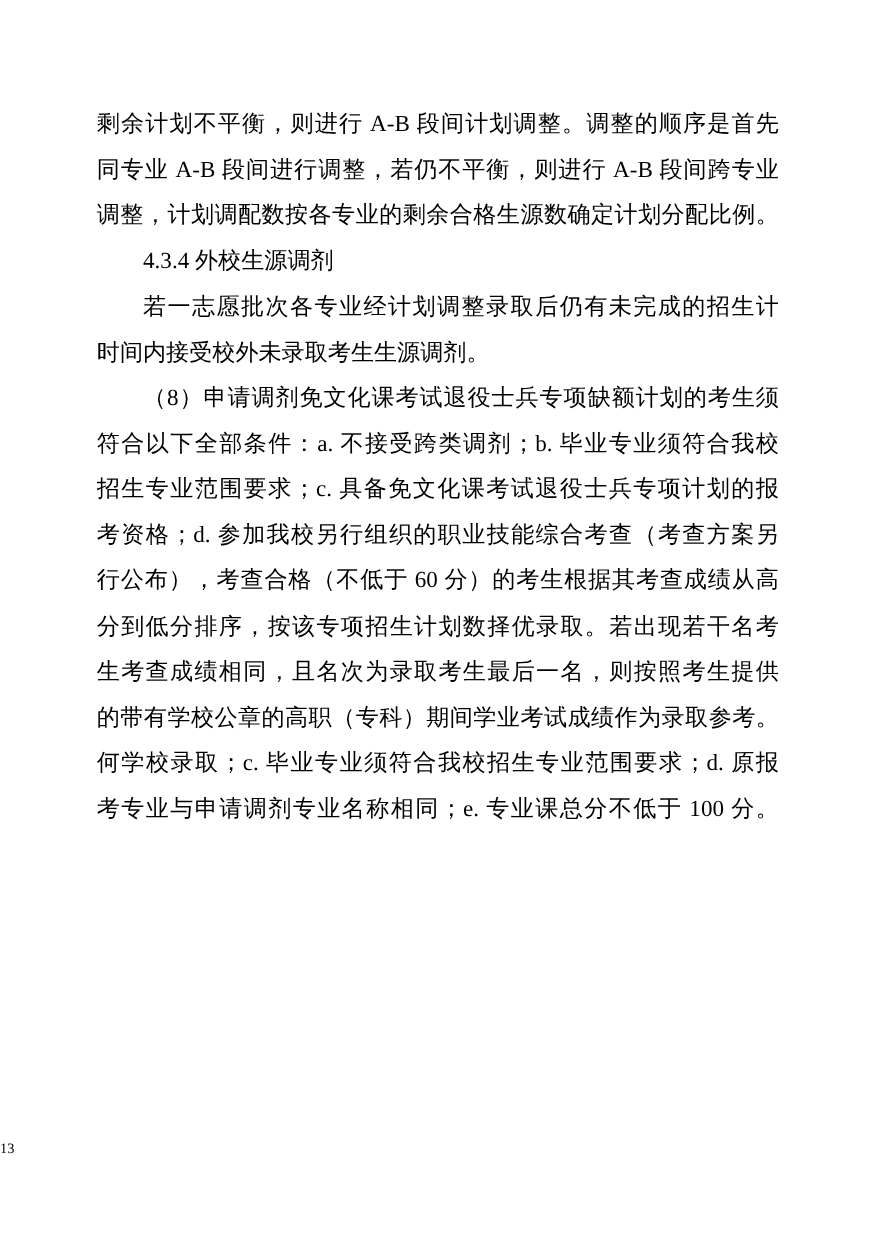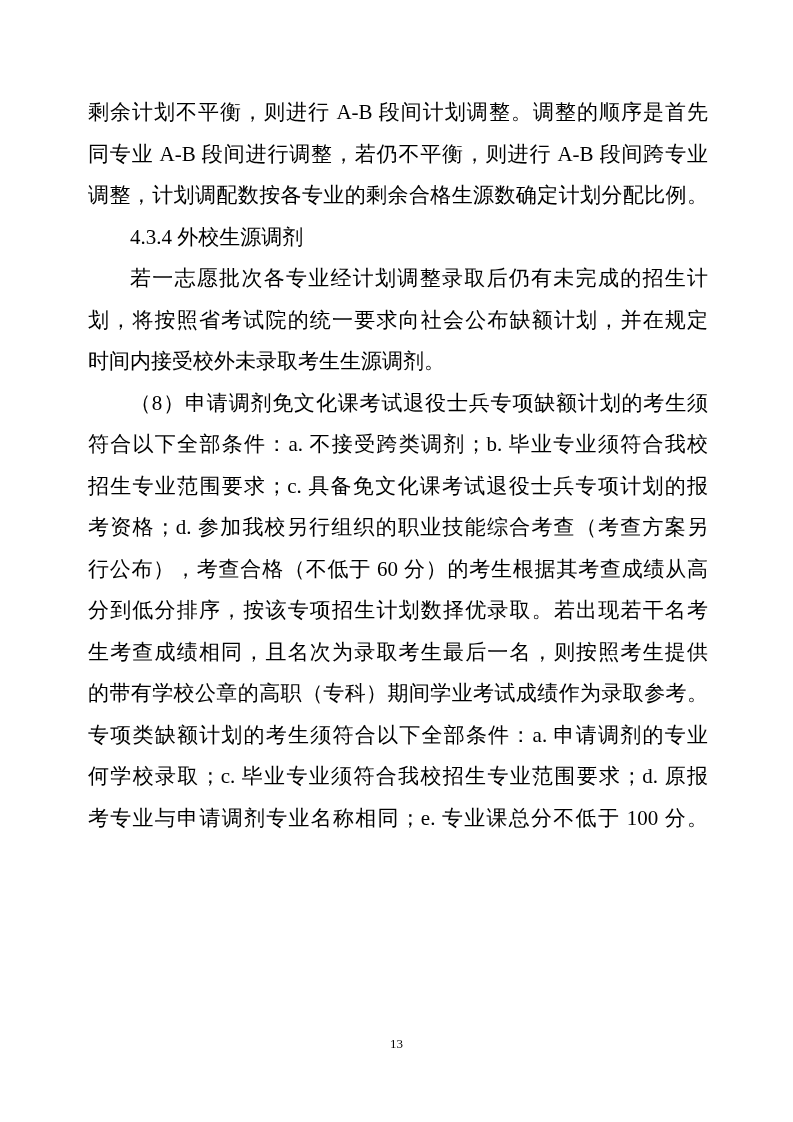--- a/index.html
+++ b/index.html
@@ -41,44 +41,41 @@
   .line.heading {
     font-weight: 400;
     text-align: left;
     text-align-last: left;
   }
   .page-number {
     position: absolute;
     left: 0;
     top: 1036px;
     width: 100%;
-    text-align: center;
     font-size: 13px;
     line-height: 16px;
     color: #000000;
   }
 </style>
 </head>
 <body>
 
 <div class="page">
   <div class="content">
       <div class="line">剩余计划不平衡，则进行 A-B 段间计划调整。调整的顺序是首先</div>
       <div class="line">同专业 A-B 段间进行调整，若仍不平衡，则进行 A-B 段间跨专业</div>
       <div class="line">调整，计划调配数按各专业的剩余合格生源数确定计划分配比例。</div>
       <div class="line heading indent">4.3.4 外校生源调剂</div>
       <div class="line indent">若一志愿批次各专业经计划调整录取后仍有未完成的招生计</div>
-      <div class="line">划，将按照省考试院的统一要求向社会公布缺额计划，并在规定</div>
       <div class="line no-justify">时间内接受校外未录取考生生源调剂。</div>
       <div class="line indent">（8）申请调剂免文化课考试退役士兵专项缺额计划的考生须</div>
       <div class="line">符合以下全部条件：a. 不接受跨类调剂；b. 毕业专业须符合我校</div>
       <div class="line">招生专业范围要求；c. 具备免文化课考试退役士兵专项计划的报</div>
       <div class="line">考资格；d. 参加我校另行组织的职业技能综合考查（考查方案另</div>
       <div class="line">行公布），考查合格（不低于 60 分）的考生根据其考查成绩从高</div>
       <div class="line">分到低分排序，按该专项招生计划数择优录取。若出现若干名考</div>
       <div class="line">生考查成绩相同，且名次为录取考生最后一名，则按照考生提供</div>
       <div class="line">的带有学校公章的高职（专科）期间学业考试成绩作为录取参考。</div>
-      <div class="line">专项类缺额计划的考生须符合以下全部条件：a. 申请调剂的专业</div>
       <div class="line">何学校录取；c. 毕业专业须符合我校招生专业范围要求；d. 原报</div>
       <div class="line">考专业与申请调剂专业名称相同；e. 专业课总分不低于 100 分。</div>
     </div>
   <div class="page-number">13</div>
 </div>
 
 </body></html>

